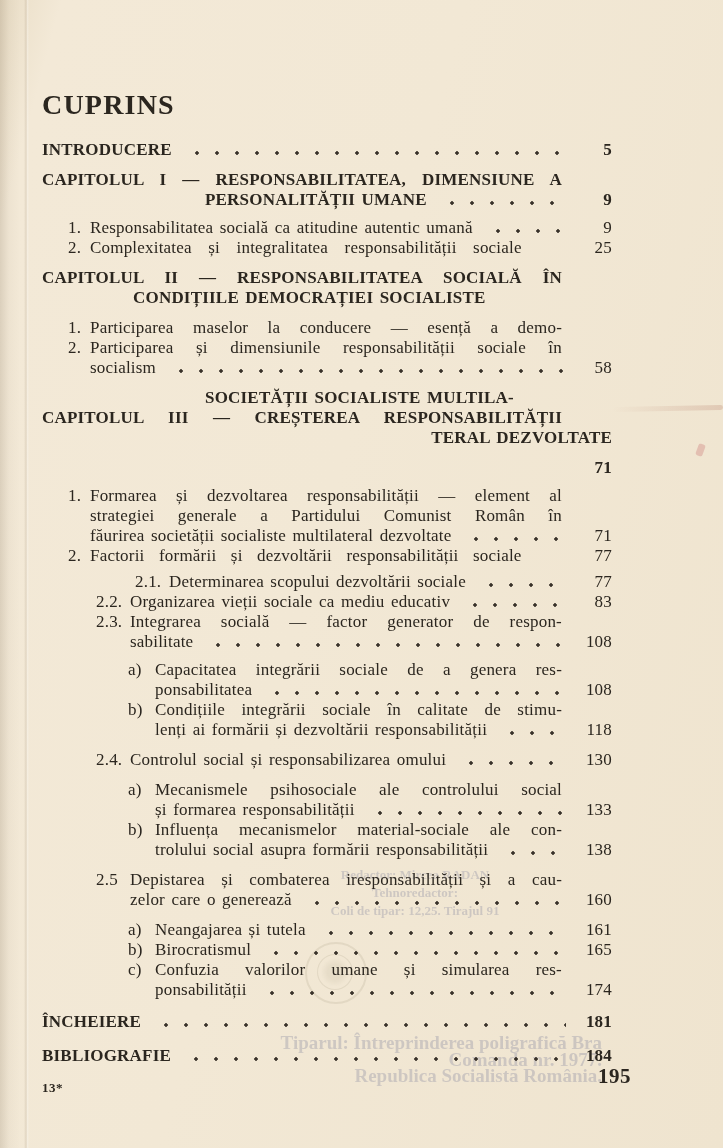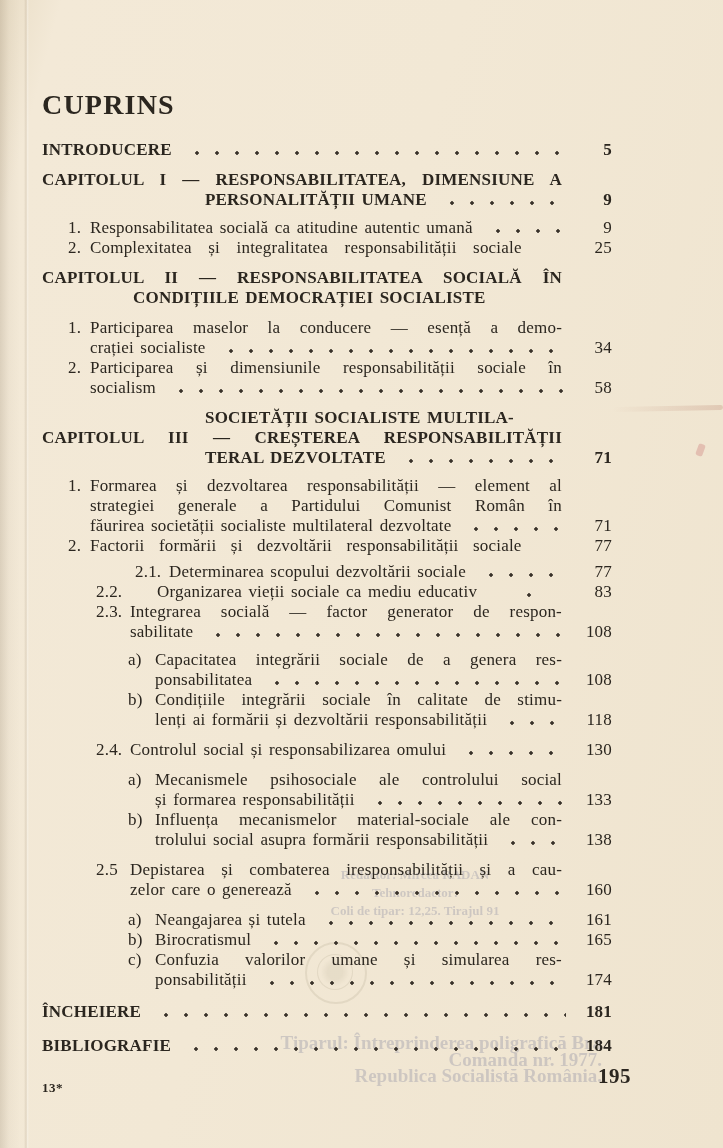--- a/index.html
+++ b/index.html
@@ -135,40 +135,35 @@
           </div>
         </div>
         <div class="entry major" style="margin-top: 10px;">
           <div class="line just" style="padding-left: 0px;">CAPITOLUL II — RESPONSABILITATEA SOCIALĂ ÎN</div>
           <div class="line flex" style="padding-left: 91px;">
             <span class="txt">CONDIȚIILE DEMOCRAȚIEI SOCIALISTE</span>
           </div>
         </div>
         <div class="entry item" style="margin-top: 10px;">
           <div class="line just" style="padding-left: 26px;"><span class="num" style="width: 22px;">1.</span>Participarea maselor la conducere — esență a demo-</div>
-          <div class="line flex" style="padding-left: 48px;">
-            <span class="txt">crației socialiste</span>
-            <span class="dots"></span>
-            <span class="pg">34</span>
-          </div>
         </div>
         <div class="entry item">
           <div class="line just" style="padding-left: 26px;"><span class="num" style="width: 22px;">2.</span>Participarea și dimensiunile responsabilității sociale în</div>
           <div class="line flex" style="padding-left: 48px;">
             <span class="txt">socialism</span>
             <span class="dots"></span>
             <span class="pg">58</span>
           </div>
         </div>
         <div class="entry major" style="margin-top: 10px;">
           <div class="line flex" style="padding-left: 163px;">
             <span class="txt">SOCIETĂȚII SOCIALISTE MULTILA-</span>
           </div>
           <div class="line just" style="padding-left: 0px;">CAPITOLUL III — CREȘTEREA RESPONSABILITĂȚII</div>
-          <div class="line flex" style="padding-left: 163px;">
+          <div class="line flex" style="padding-left: 163px; flex-direction: column;">
             <span class="txt">TERAL DEZVOLTATE</span>
             <span class="dots"></span>
             <span class="pg">71</span>
           </div>
         </div>
         <div class="entry item" style="margin-top: 8px;">
           <div class="line just" style="padding-left: 26px;"><span class="num" style="width: 22px;">1.</span>Formarea și dezvoltarea responsabilității — element al</div>
           <div class="line just" style="padding-left: 48px;">strategiei generale a Partidului Comunist Român în</div>
           <div class="line flex" style="padding-left: 48px; align-items: flex-end;">
             <span class="txt">făurirea societății socialiste multilateral dezvoltate</span>
@@ -186,21 +181,21 @@
         </div>
         <div class="entry sub" style="margin-top: 6px;">
           <div class="line flex" style="padding-left: 54px;">
             <span class="num" style="width: 34px; margin-left: 39px;">2.1.</span>
             <span class="txt">Determinarea scopului dezvoltării sociale</span>
             <span class="dots"></span>
             <span class="pg">77</span>
           </div>
         </div>
         <div class="entry sub">
-          <div class="line flex" style="padding-left: 54px; gap: 27px;">
+          <div class="line flex" style="padding-left: 54px;">
             <span class="num" style="width: 34px;">2.2.</span>
             <span class="txt">Organizarea vieții sociale ca mediu educativ</span>
             <span class="dots"></span>
             <span class="pg">83</span>
           </div>
         </div>
         <div class="entry sub">
           <div class="line just" style="padding-left: 54px;"><span class="num" style="width: 34px;">2.3.</span>Integrarea socială — factor generator de respon-</div>
           <div class="line flex" style="padding-left: 88px;">
             <span class="txt">sabilitate</span>

